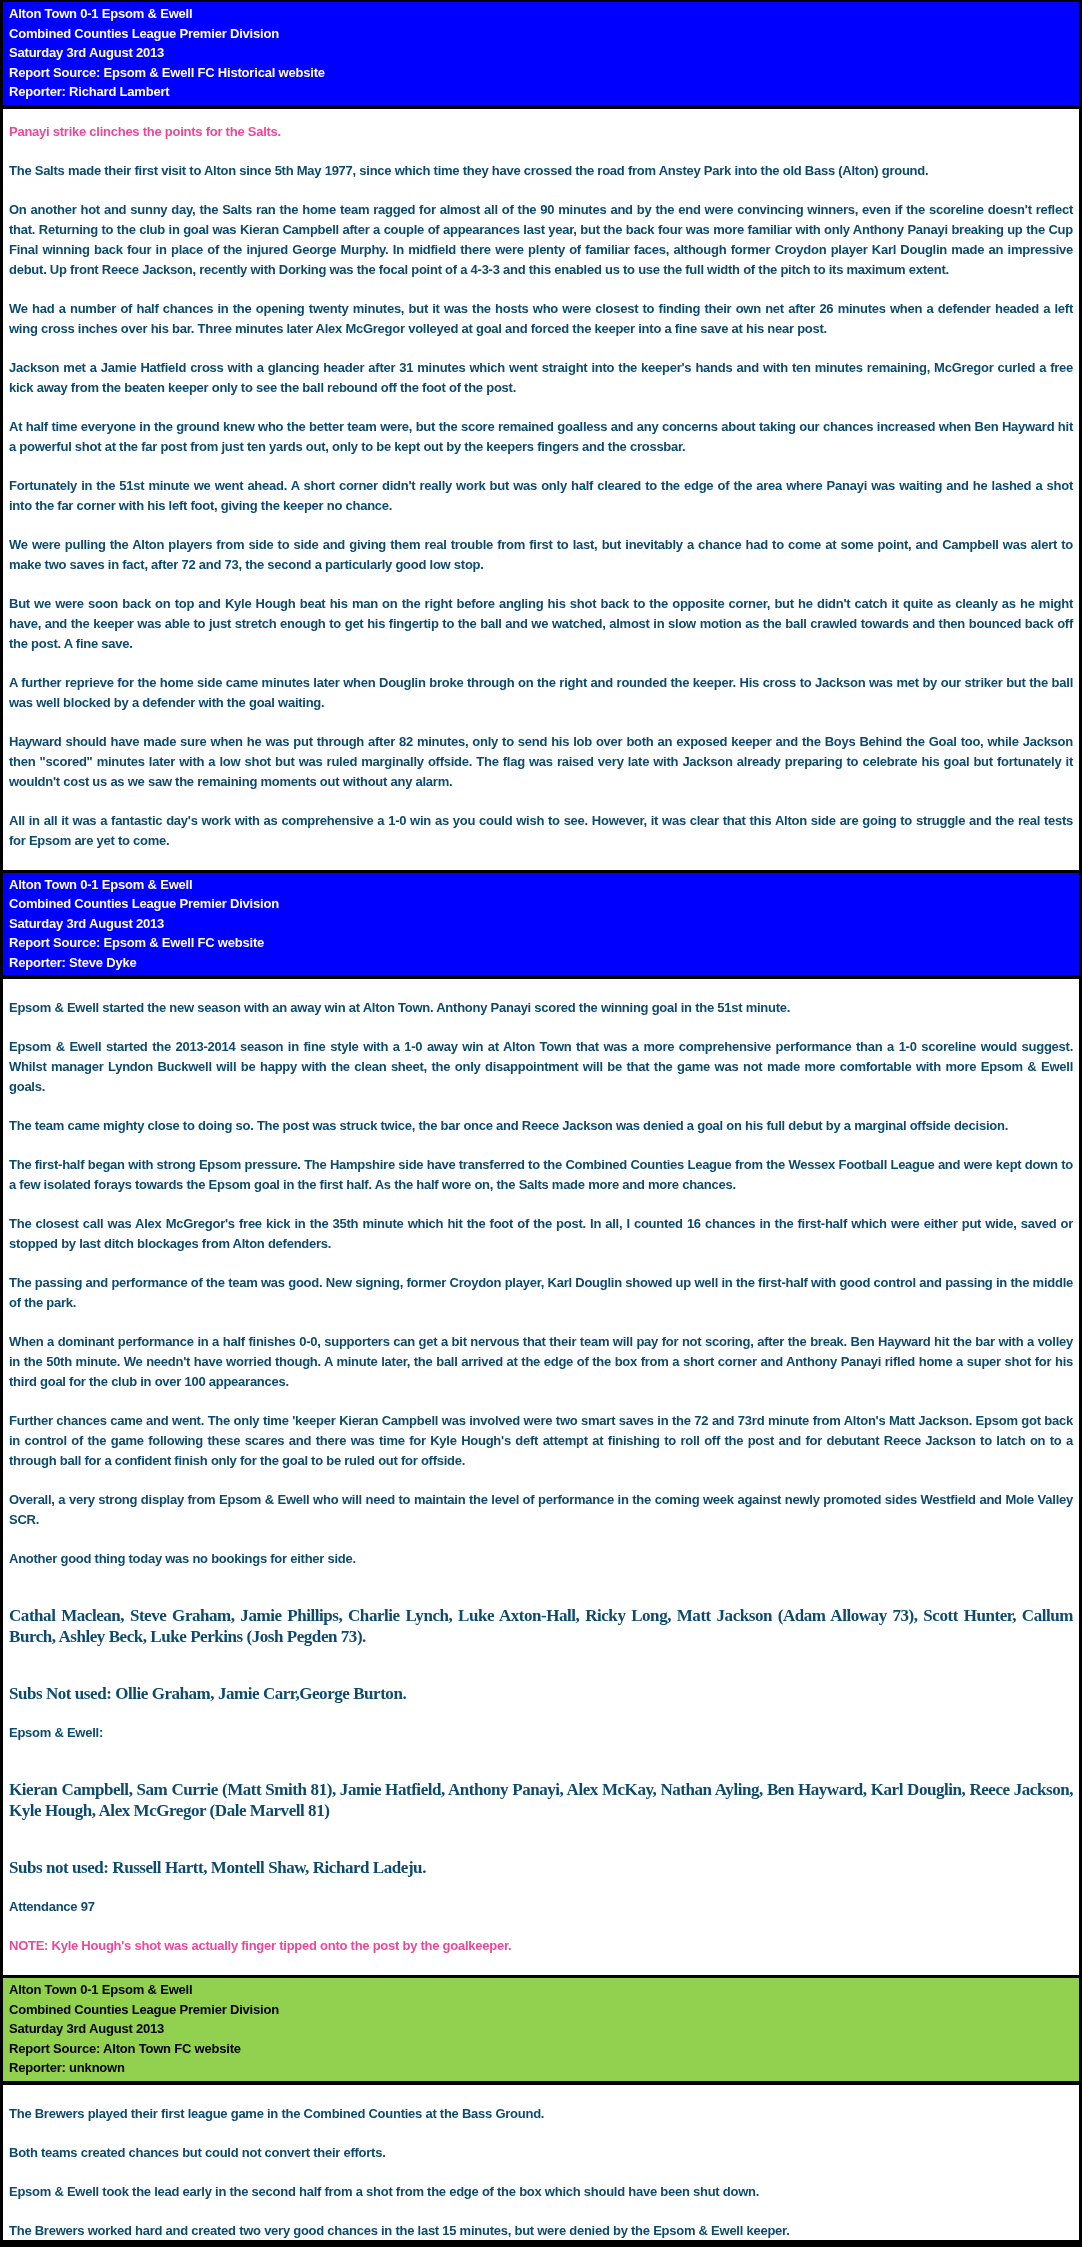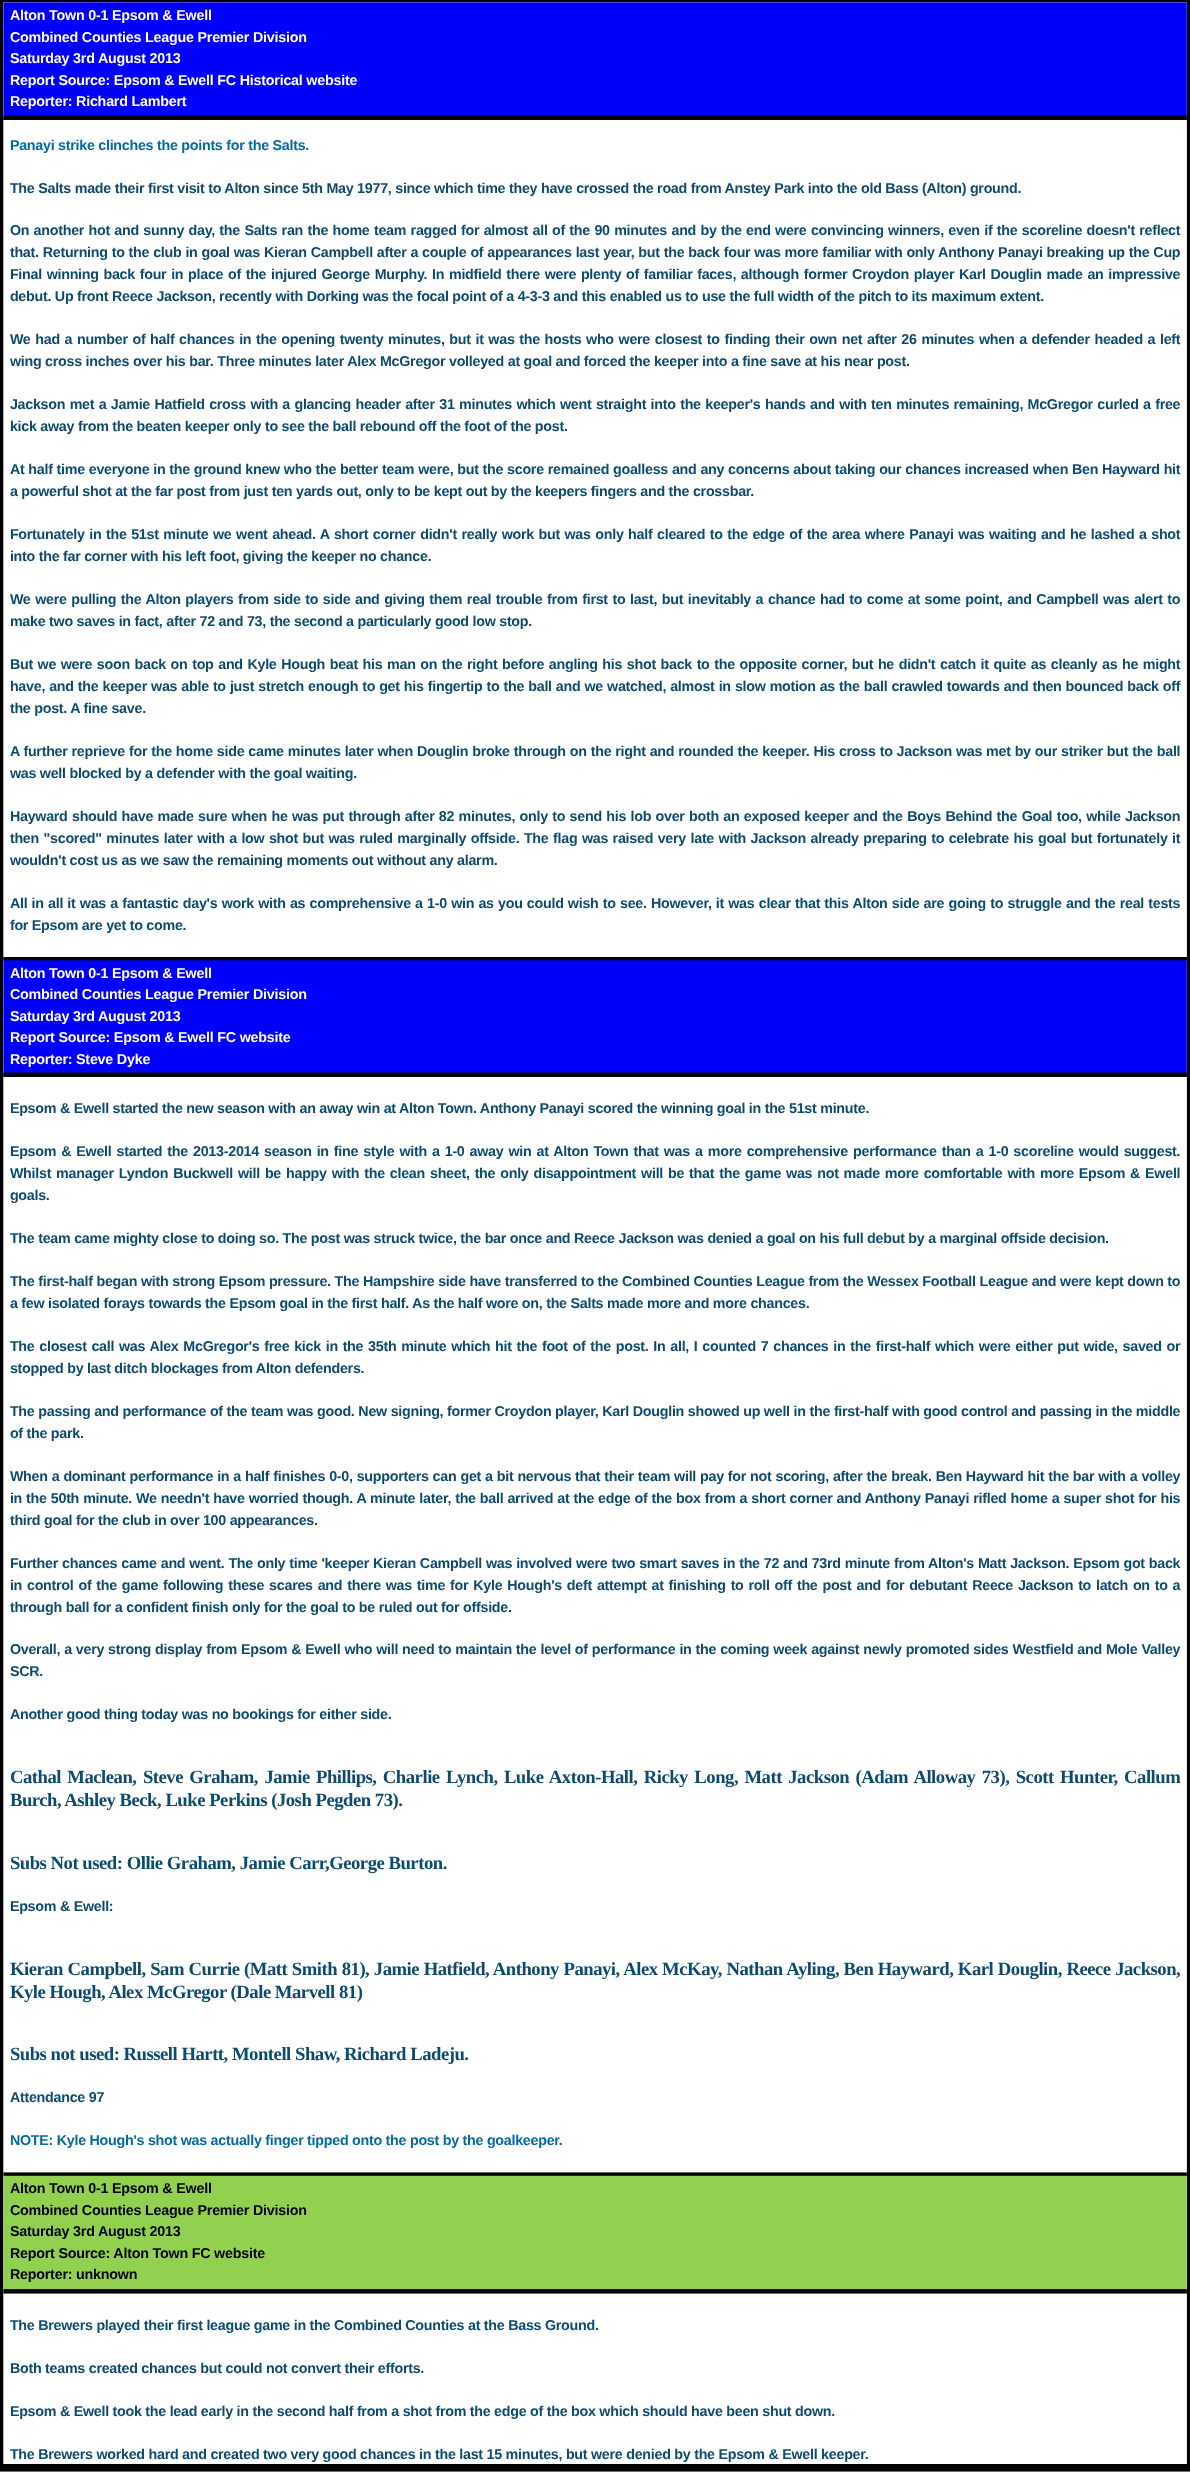--- a/index.html
+++ b/index.html
@@ -33,21 +33,21 @@
   .content { padding: 0 6px; }
   .para {
     font-size: 13px;
     font-weight: bold;
     letter-spacing: -0.25px;
     line-height: 20px;
     text-align: justify;
     color: #0c4a6e;
     margin: 19px 0;
   }
-  .red { color: #0369a1; margin-top: 13px; }
+  .red { color: #ec4899; margin-top: 13px; }
   .squad { margin: 19px 0; }
   .squad .para { margin: 0; }
   .squad .wide {
     font-family: Liberation Serif, serif;
     font-size: 17px;
     letter-spacing: -0.45px;
     line-height: 21px;
     margin-top: 36px;
   }
 </style>
@@ -85,21 +85,21 @@
     <div class="hline">Saturday 3rd August 2013</div>
     <div class="hline">Report Source: Epsom &amp; Ewell FC website</div>
     <div class="hline">Reporter: Steve Dyke</div>
   </div>
 
   <div class="content">
     <div class="para">Epsom &amp; Ewell started the new season with an away win at Alton Town. Anthony Panayi scored the winning goal in the 51st minute.</div>
     <div class="para">Epsom &amp; Ewell started the 2013-2014 season in fine style with a 1-0 away win at Alton Town that was a more comprehensive performance than a 1-0 scoreline would suggest. Whilst manager Lyndon Buckwell will be happy with the clean sheet, the only disappointment will be that the game was not made more comfortable with more Epsom &amp; Ewell goals.</div>
     <div class="para">The team came mighty close to doing so. The post was struck twice, the bar once and Reece Jackson was denied a goal on his full debut by a marginal offside decision.</div>
     <div class="para">The first-half began with strong Epsom pressure. The Hampshire side have transferred to the Combined Counties League from the Wessex Football League and were kept down to a few isolated forays towards the Epsom goal in the first half. As the half wore on, the Salts made more and more chances.</div>
-    <div class="para">The closest call was Alex McGregor's free kick in the 35th minute which hit the foot of the post. In all, I counted 7 chances in the first-half which were either put wide, saved or stopped by last ditch blockages from Alton defenders.</div>
+    <div class="para">The closest call was Alex McGregor's free kick in the 35th minute which hit the foot of the post. In all, I counted 16 chances in the first-half which were either put wide, saved or stopped by last ditch blockages from Alton defenders.</div>
     <div class="para">The passing and performance of the team was good. New signing, former Croydon player, Karl Douglin showed up well in the first-half with good control and passing in the middle of the park.</div>
     <div class="para">When a dominant performance in a half finishes 0-0, supporters can get a bit nervous that their team will pay for not scoring, after the break. Ben Hayward hit the bar with a volley in the 50th minute. We needn't have worried though. A minute later, the ball arrived at the edge of the box from a short corner and Anthony Panayi rifled home a super shot for his third goal for the club in over 100 appearances.</div>
     <div class="para">Further chances came and went. The only time 'keeper Kieran Campbell was involved were two smart saves in the 72 and 73rd minute from Alton's Matt Jackson. Epsom got back in control of the game following these scares and there was time for Kyle Hough's deft attempt at finishing to roll off the post and for debutant Reece Jackson to latch on to a through ball for a confident finish only for the goal to be ruled out for offside.</div>
     <div class="para">Overall, a very strong display from Epsom &amp; Ewell who will need to maintain the level of performance in the coming week against newly promoted sides Westfield and Mole Valley SCR.</div>
     <div class="para">Another good thing today was no bookings for either side.</div>
 
     <div class="squad">
       <div class="para wide">Cathal Maclean, Steve Graham, Jamie Phillips, Charlie Lynch, Luke Axton-Hall, Ricky Long, Matt Jackson (Adam Alloway 73), Scott Hunter, Callum Burch, Ashley Beck, Luke Perkins (Josh Pegden 73).</div>
       <div class="para wide">Subs Not used: Ollie Graham, Jamie Carr,George Burton.</div>
     </div>

